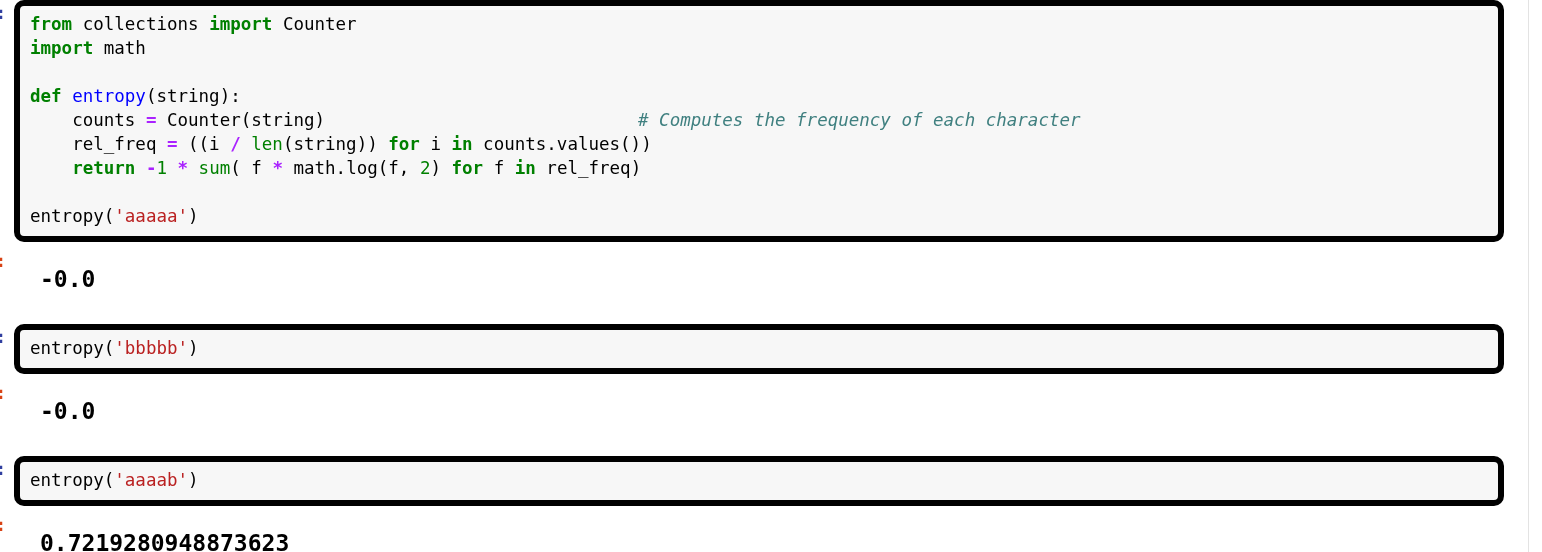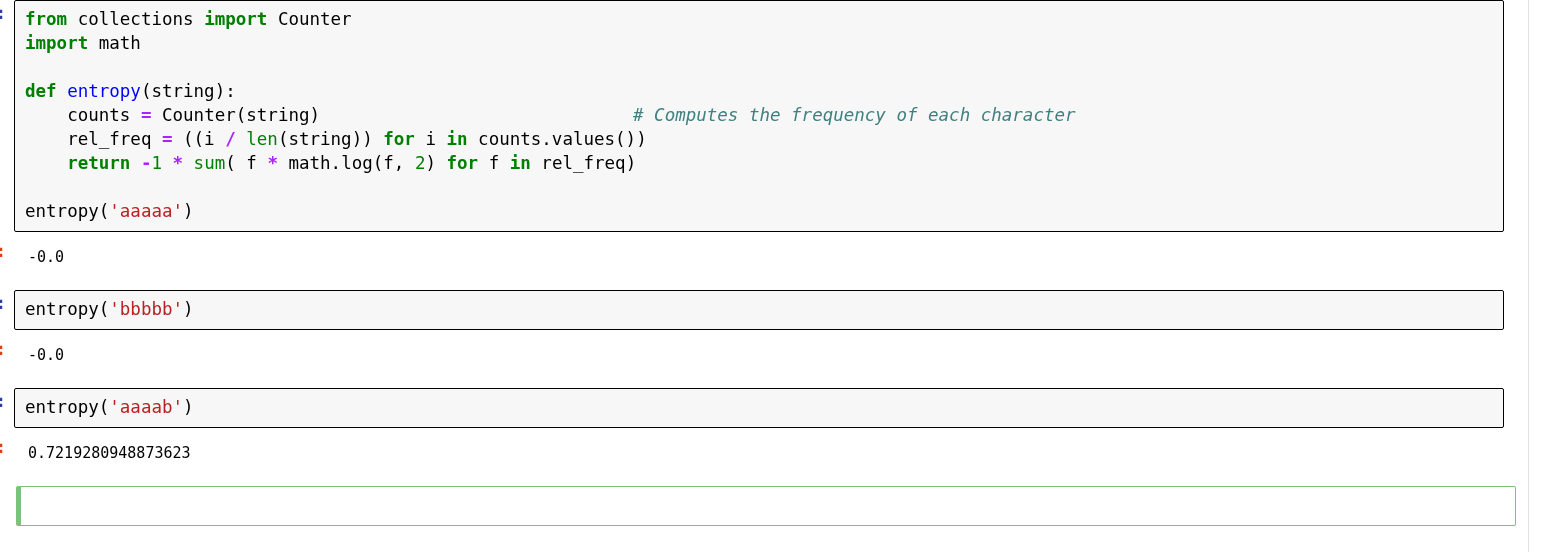--- a/index.html
+++ b/index.html
@@ -78,22 +78,22 @@
     overflow: hidden;
     user-select: none;
   }
   .prompt.in  { color: #303f9f; }
   .prompt.out { color: #d84315; }
 
   
   .input-box {
     flex: 1 1 auto;
     background: #f7f7f7;
-    border: 1px solid #000000;
-    border-radius: 2px;
+    border: 6px solid #000000;
+    border-radius: 10px;
     margin-right: 24px;
     padding: 6px 10px 8px 10px;
     box-sizing: border-box;
   }
   .code {
     margin: 0;
     font-family: "DejaVu Sans Mono", "Liberation Mono", monospace;
     font-size: 17.5px;
     line-height: 24px;
     color: #000000;
@@ -102,27 +102,27 @@
   }
 
   
   .output-area {
     flex: 1 1 auto;
     padding: 2px 10px 2px 10px;
     box-sizing: border-box;
     margin-right: 24px;
   }
   .output-text {
-    margin: 4px;
-    font-family: "DejaVu Sans Mono", "Liberation Mono", monospace;
-    font-size: 15px;
+    margin: 16px;
+    font-family: "DejaVu Sans Mono", "Liberation Mono", monospace;
+    font-size: 23px;
     line-height: 26px;
     color: #000000;
     white-space: pre;
-    font-weight: normal;
+    font-weight: bold;
   }
 
   .spacer-sm { height: 14px; }
   .spacer-xs { height: 6px; }
 
   
   .k  { color: #008000; font-weight: bold; }   
   .nf { color: #0000ff; }                      
   .nb { color: #008000; }                      
   .o  { color: #aa22ff; font-weight: bold; }   

